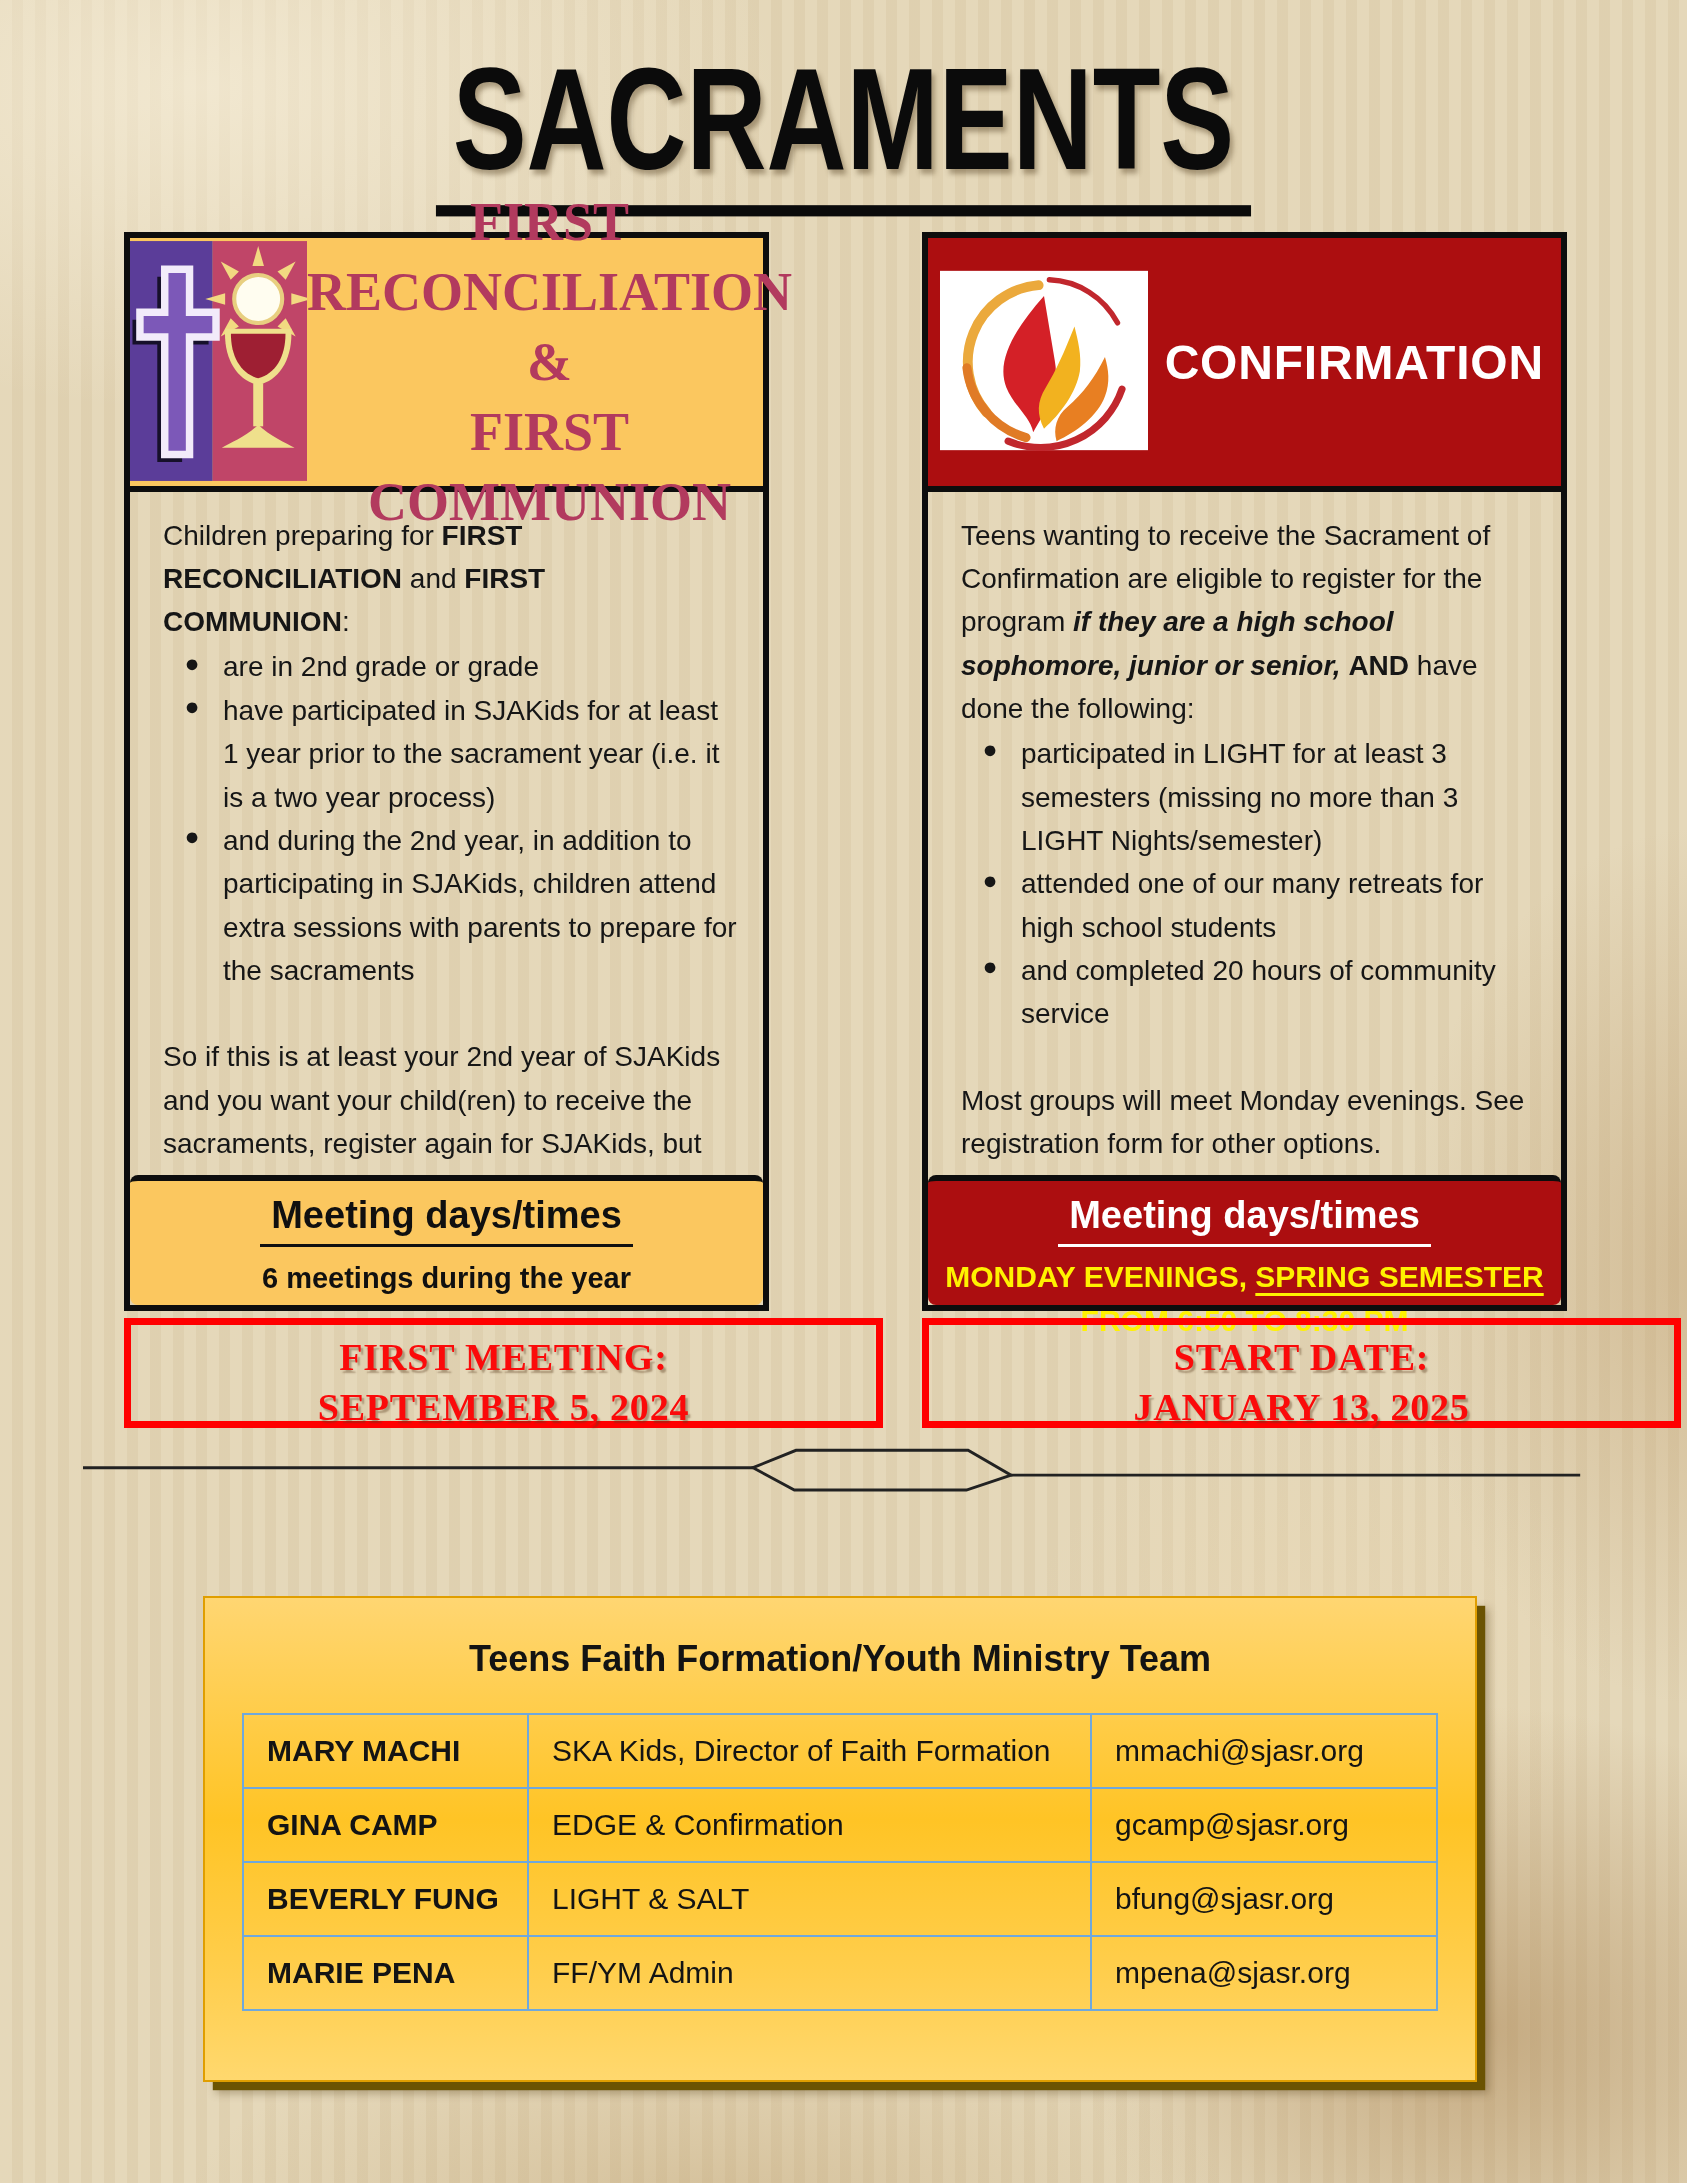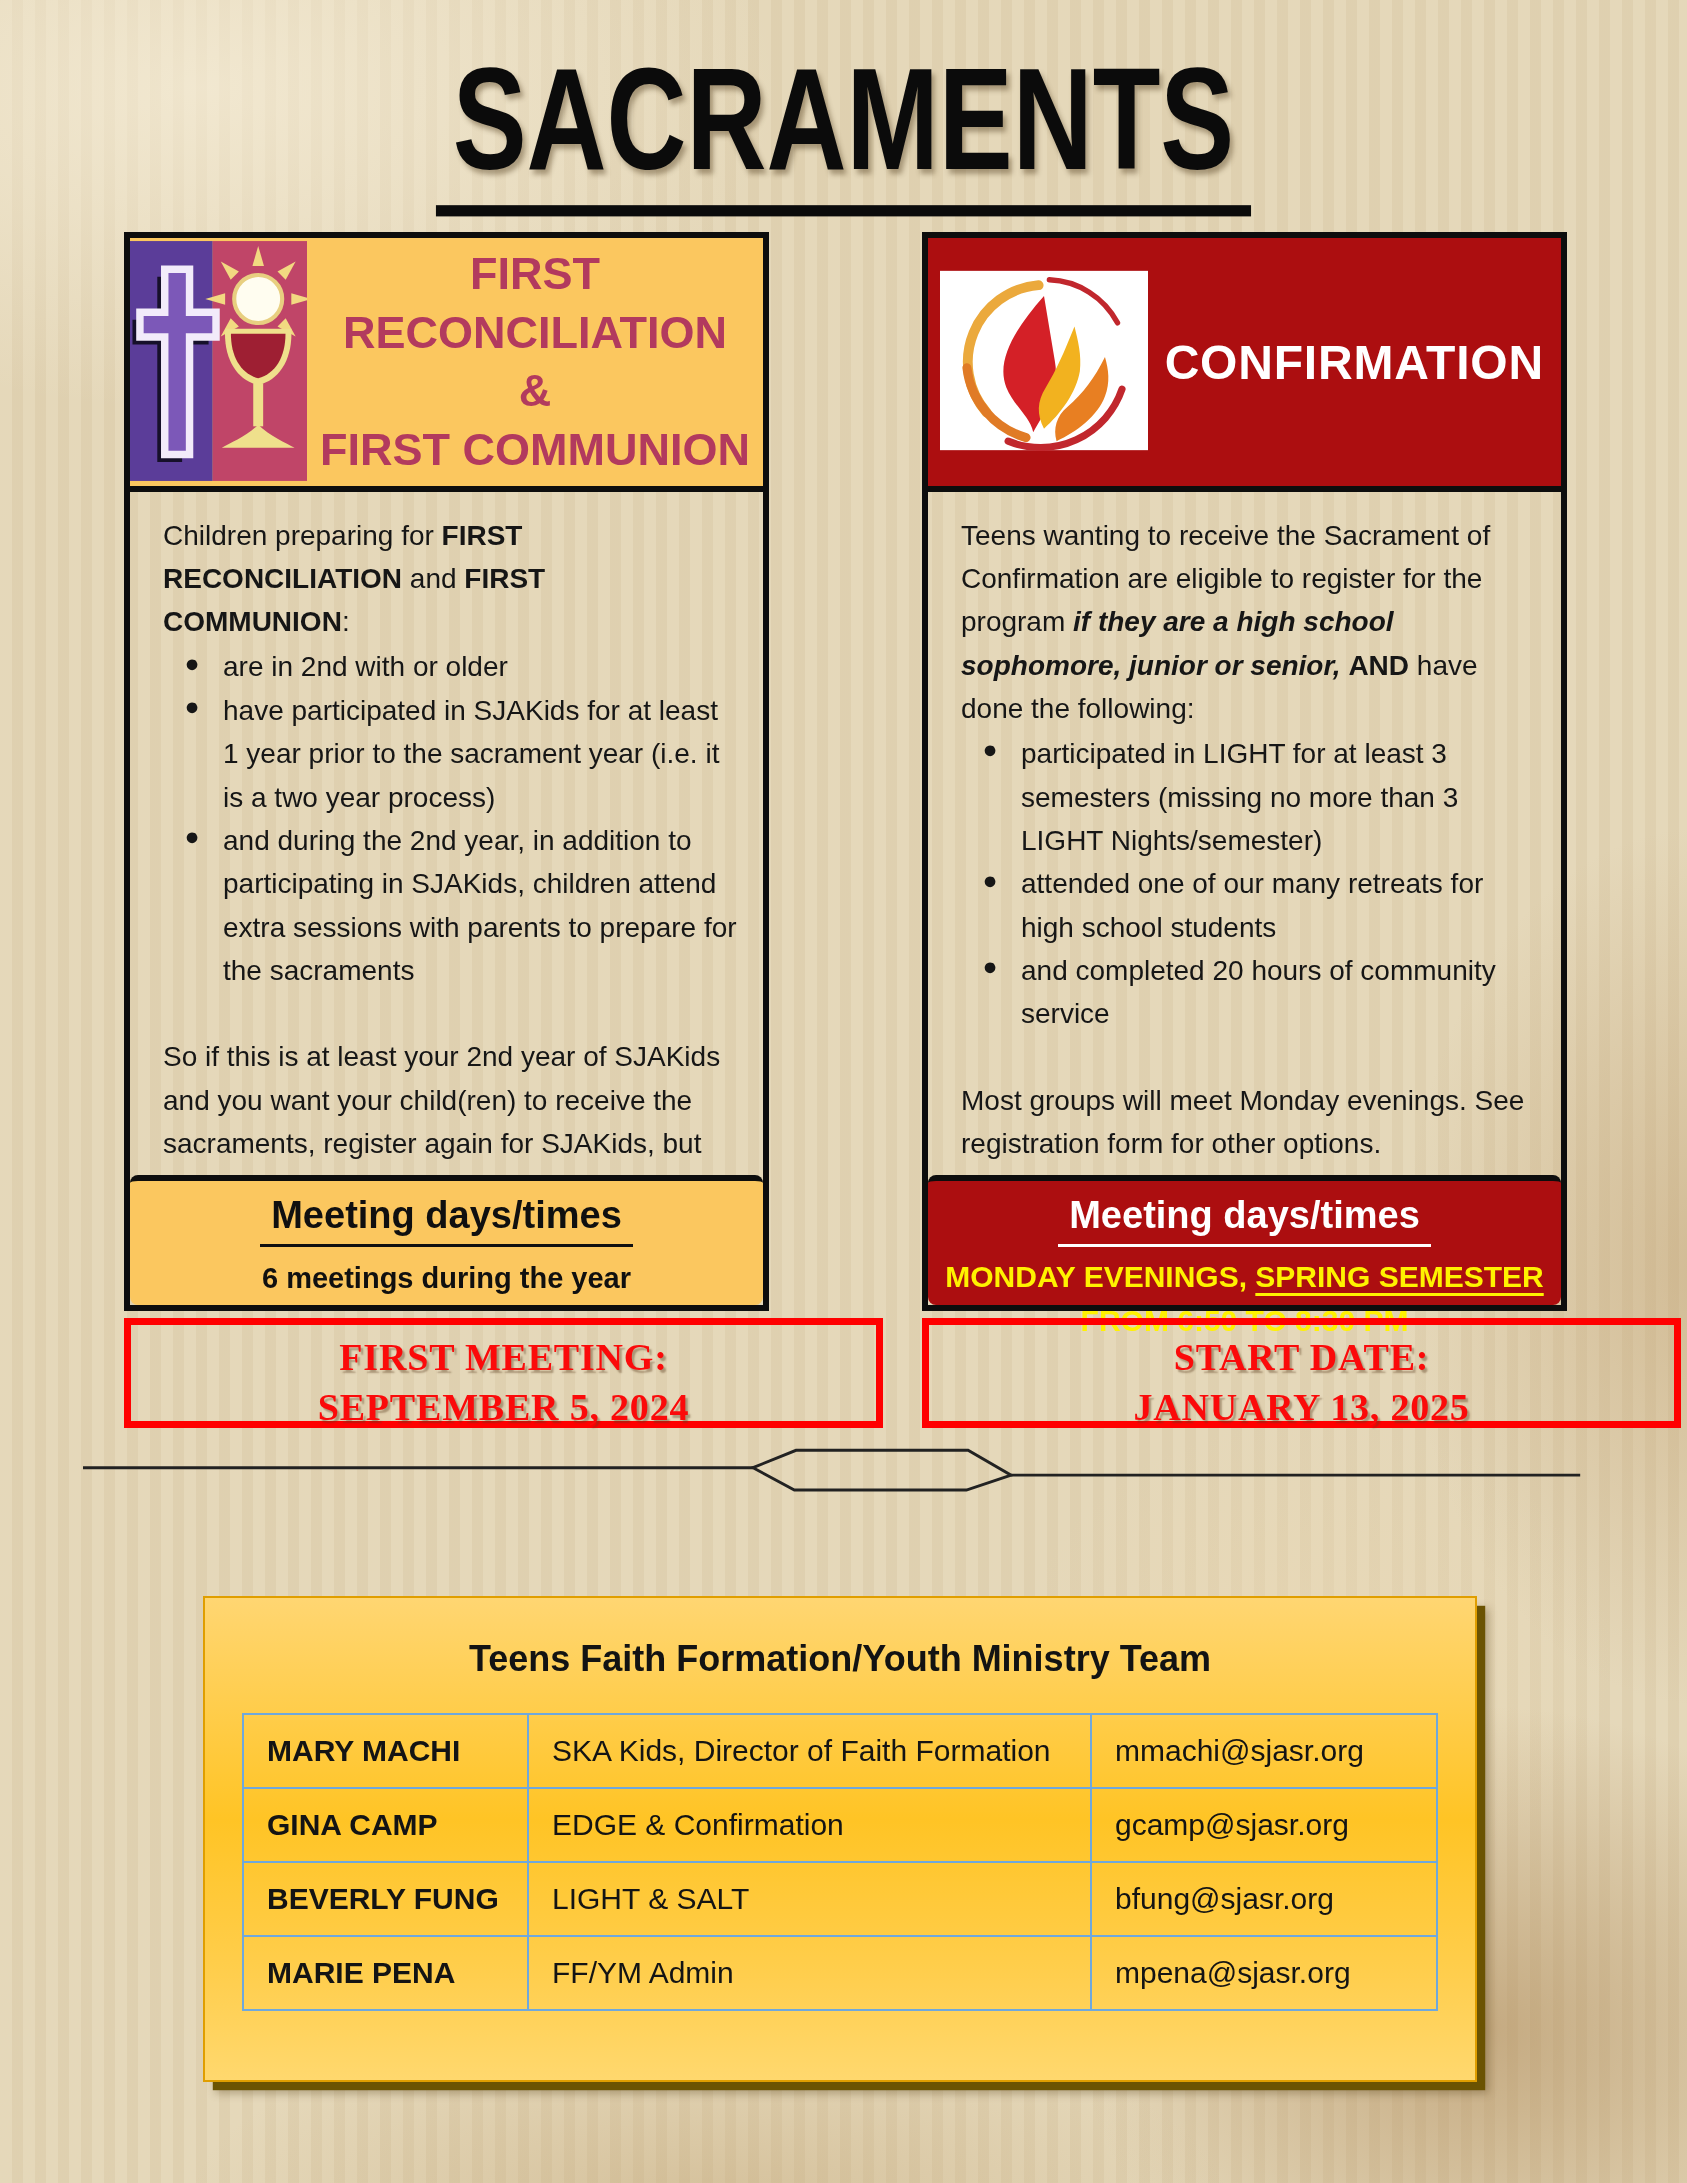--- a/index.html
+++ b/index.html
@@ -25,21 +25,21 @@
   }
   
   .col{position:absolute;top:232px;width:645px;height:1079px;border:6.6px solid #0d0d0d;
        box-sizing:border-box;display:flex;flex-direction:column;background:transparent;}
   .col.left{left:124px;}
   .col.right{left:922px;}
   .panel-header{height:248px;flex:0 0 248px;border-bottom:6.6px solid #0d0d0d;display:flex;align-items:center;}
   .left .panel-header{background:#FBC75F;}
   .right .panel-header{background:#AC0E10;}
   .header-text{flex:1;text-align:center;font-weight:bold;}
-  .left .header-text{color:#B23A5E;font-size:45px;line-height:1.3;}
+  .left .header-text{color:#B23A5E;font-size:54px;line-height:1.3;font-family:Liberation Serif, serif;}
   .right .header-text{color:#ffffff;font-size:48px;letter-spacing:0.8px;}
   .icon-box{flex:0 0 auto;}
   .panel-body{flex:1 1 auto;padding:21.5px 25px 0 33px;color:#161616;font-size:28px;line-height:1.55;overflow:hidden;}
   .panel-body p{margin:0;}
   .panel-body .outro{margin-top:43px;}
   ul.req{list-style:none;margin:1.7px 0 0 0;padding:0;}
   ul.req li{position:relative;padding-left:60px;margin:0;}
   ul.req li .dot{position:absolute;left:21.5px;top:-1.7px;font-size:25px;}
   .panel-meeting{flex:0 0 130px;height:130px;border-top:6.6px solid #0d0d0d;text-align:center;box-sizing:border-box;border-radius:8px;}
   .left .panel-meeting{background:#FBC75F;color:#101010;}
@@ -118,21 +118,21 @@
         <div>FIRST</div>
         <div>RECONCILIATION</div>
         <div>&amp;</div>
         <div>FIRST COMMUNION</div>
       </div>
     </div>
 
     <div class="panel-body">
       <p><span>Children preparing for </span><span class="seg-b">FIRST RECONCILIATION</span><span> and </span><span class="seg-b">FIRST COMMUNION</span><span>:</span></p>
       <ul class="req">
-        <li><span class="dot">●</span><span><span>are in 2nd with or older</span></span></li>
+        <li><span class="dot">●</span><span><span>are in 2nd grade or grade</span></span></li>
         <li><span class="dot">●</span><span><span>have participated in SJAKids for at least 1 year prior to the sacrament year (i.e. it is a two year process)</span></span></li>
         <li><span class="dot">●</span><span><span>and during the 2nd year, in addition to participating in SJAKids, children attend extra sessions with parents to prepare for the sacraments</span></span></li>
       </ul>
       <p class="outro"><span>So if this is at least your 2nd year of SJAKids and you want your child(ren) to receive the sacraments, register again for SJAKids, but also check the Sacraments box on the</span></p>
     </div>
 
     <div class="panel-meeting">
       <span class="meet-title">Meeting days/times</span>
       <div class="meet-sub">6 meetings during the year</div>
     </div>

